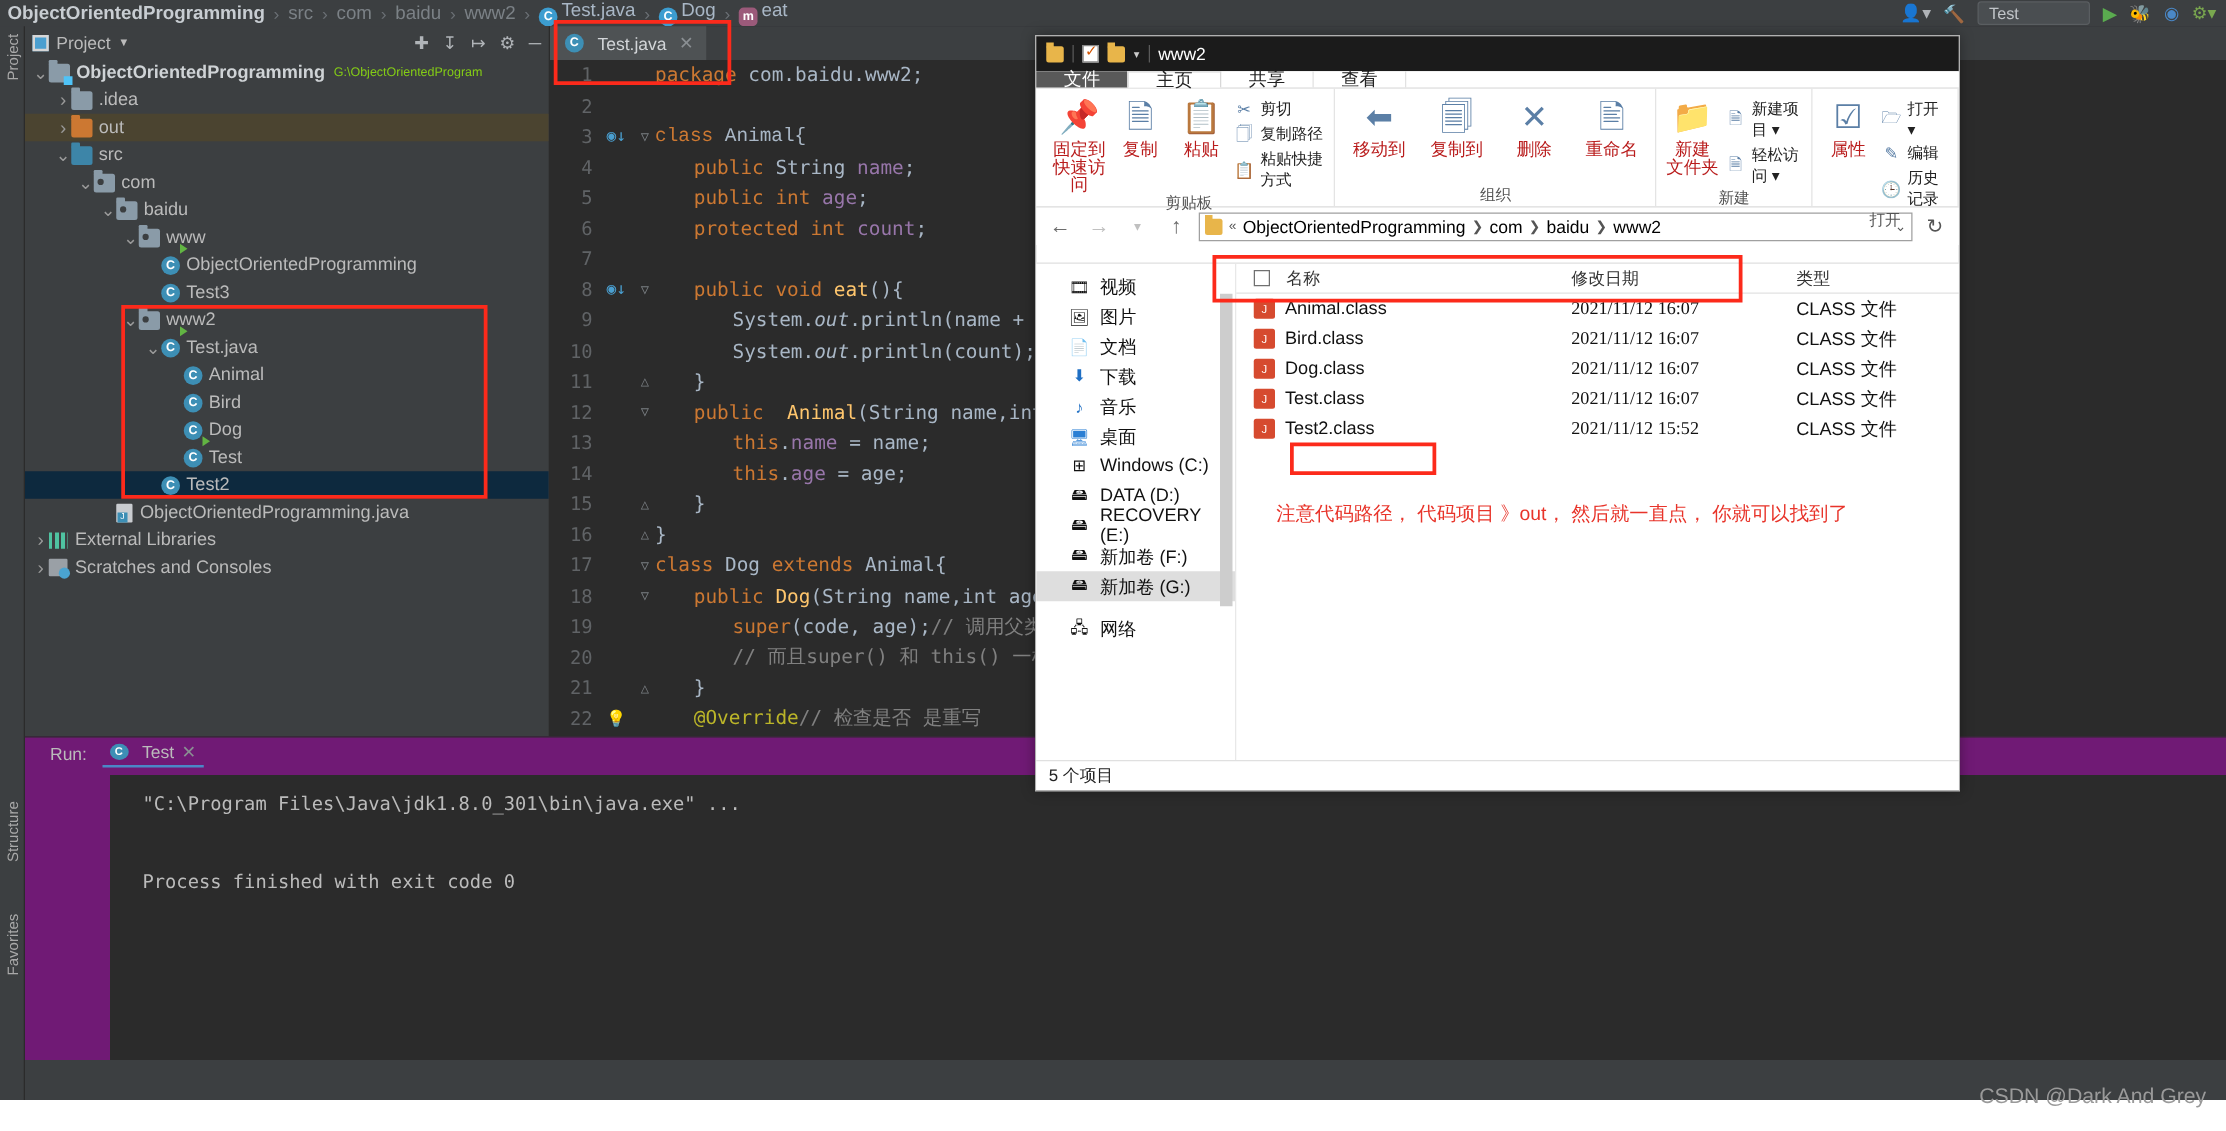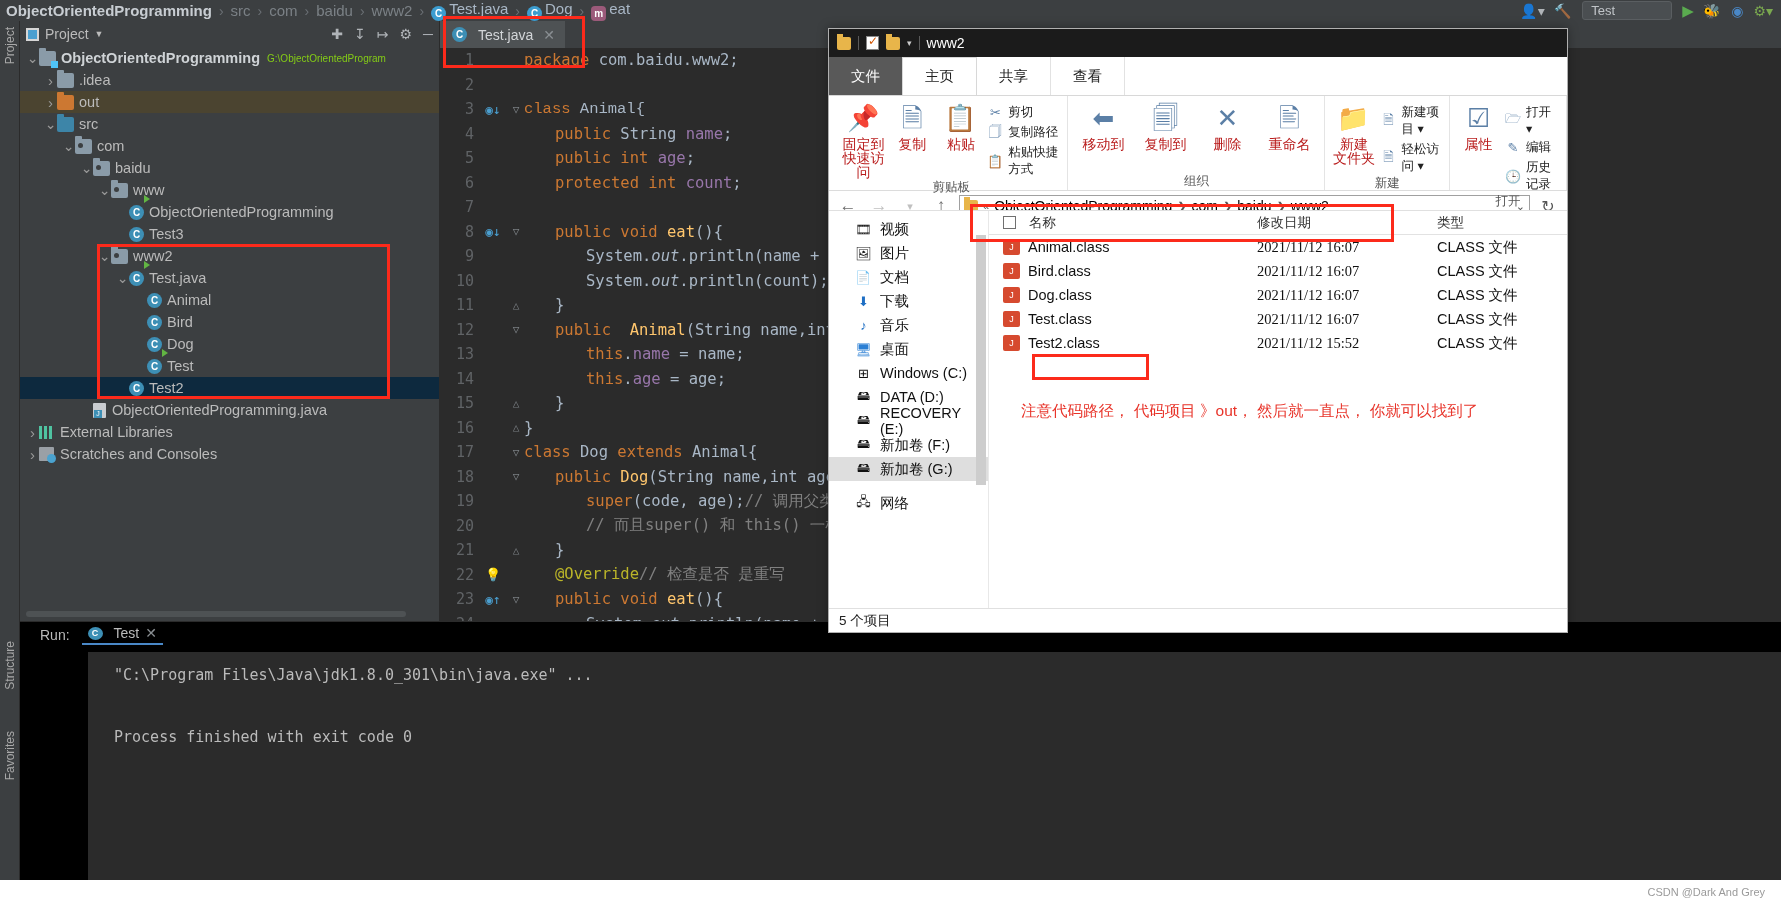--- a/index.html
+++ b/index.html
@@ -115,48 +115,48 @@
   .gut { width: 38px; text-align: right; color: #606366; flex: 0 0 38px; padding-right: 4px; font-size: 15px; }
   .mark { width: 30px; flex: 0 0 30px; text-align: center; color: #4a9fd0; font-size: 13px; }
   .fold { width: 16px; flex: 0 0 16px; text-align: center; color: #7a7f83; font-size: 11px; }
   .ctext { color: #a9b7c6; }
   .kw { color: #cc7832; }
   .cm { color: #808080; } .fld { color: #9876aa; } .typ { color: #ffc66d; }
   .stat { color: #a9b7c6; font-style: italic; } .ann { color: #bbb529; }
   .bulb { color: #e8c34a; font-size: 13px; }
 
   
-  .run-panel { position: absolute; left: 20px; top: 621px; right: 0; height: 259px; background: #000000; border-top: 1px solid #2b2b2b; }
+  .run-panel { position: absolute; left: 20px; top: 589px; right: 0; height: 259px; background: #701a75; border-top: 1px solid #2b2b2b; }
   .run-head { height: 26px; display: flex; align-items: center; gap: 12px; padding-left: 20px; font-size: 14px; color: #bbb; }
   .run-tab { display: flex; align-items: center; gap: 6px; border-bottom: 2px solid #4a88c7; padding: 0 6px 2px; }
   .console { position: absolute; left: 68px; top: 30px; right: 0; bottom: 0; background: #2b2b2b; padding: 8px 0 0 26px;
     font-family: "DejaVu Sans Mono", "Liberation Mono", monospace; font-size: 15px; color: #bbbbbb; }
   .console div { line-height: 31px; }
   .run-side { position: absolute; left: 20px; top: 647px; width: 48px; bottom: 0; background: #3c3f41; }
 
   
   .status { position: absolute; left: 0; bottom: 0; width: 1781px; height: 25px; background: #fff; }
-  .csdn { position: absolute; right: 16px; bottom: 7px; color: #9a9a9a; font-size: 11px; }
+  .csdn { position: absolute; right: 16px; bottom: 18px; color: #9a9a9a; font-size: 17px; }
 
   
   .exp {
     position: absolute; left: 828px; top: 28px; width: 740px; height: 605px;
     background: #ffffff; border: 1px solid #b0b0b0; color: #000;
     font-family: "Liberation Sans", "DejaVu Sans", sans-serif;
     box-shadow: 0 0 10px rgba(0,0,0,.35);
   }
   .exp-title { height: 28px; background: #1b1b1b; display: flex; align-items: center; padding-left: 8px; gap: 7px; color: #fff; font-size: 14px; }
   .mini-fol { width: 14px; height: 13px; background: #e8b54a; border-radius: 1px 2px 2px 2px; position: relative; }
   .mini-fol::before { content:""; position:absolute; left:0; top:-3px; width:6px; height:4px; background:#e8b54a; }
   .mini-doc { width: 13px; height: 14px; background: #fff; border: 1px solid #888; position: relative; }
   .mini-doc::after { content:"✓"; position: absolute; left: 1px; top: -3px; color: #d35400; font-size: 12px; }
   .vbar { width: 1px; height: 14px; background: #5a5a5a; }
   .t-caret { color: #ccc; font-size: 9px; }
 
-  .exp-tabs { height: 39px; background: #fff; display: flex; align-items: stretch; border-bottom: 1px solid #d8d8d8; }
+  .exp-tabs { height: 14px; background: #fff; display: flex; align-items: stretch; border-bottom: 1px solid #d8d8d8; }
   .etab { display: flex; align-items: center; padding: 0 22px; font-size: 14.5px; color: #222; border-right: 1px solid #e2e2e2; }
   .etab.file { background: #595959; color: #fff; border: none; }
   .etab.active { background: #fff; border-top: 1px solid #d8d8d8; border-left: 1px solid #d8d8d8; border-right: 1px solid #d8d8d8; }
 
   .ribbon { height: 95px; background: #fff; display: flex; border-bottom: 1px solid #dcdcdc; position: relative; padding-left: 6px; }
   .rgroup { display: flex; flex-direction: column; border-right: 1px solid #e4e4e4; padding: 0 6px; }
   .rgroup-body { flex: 1; display: flex; align-items: flex-start; gap: 4px; padding-top: 5px; }
   .rgroup-label { height: 17px; text-align: center; font-size: 12.5px; color: #555; }
   .bigbtn { width: 58px; display: flex; flex-direction: column; align-items: center; gap: 2px; padding-top: 2px; }
   .bigbtn .lbl { font-size: 14px; color: #b91c1c; text-align: center; line-height: 14px; }

